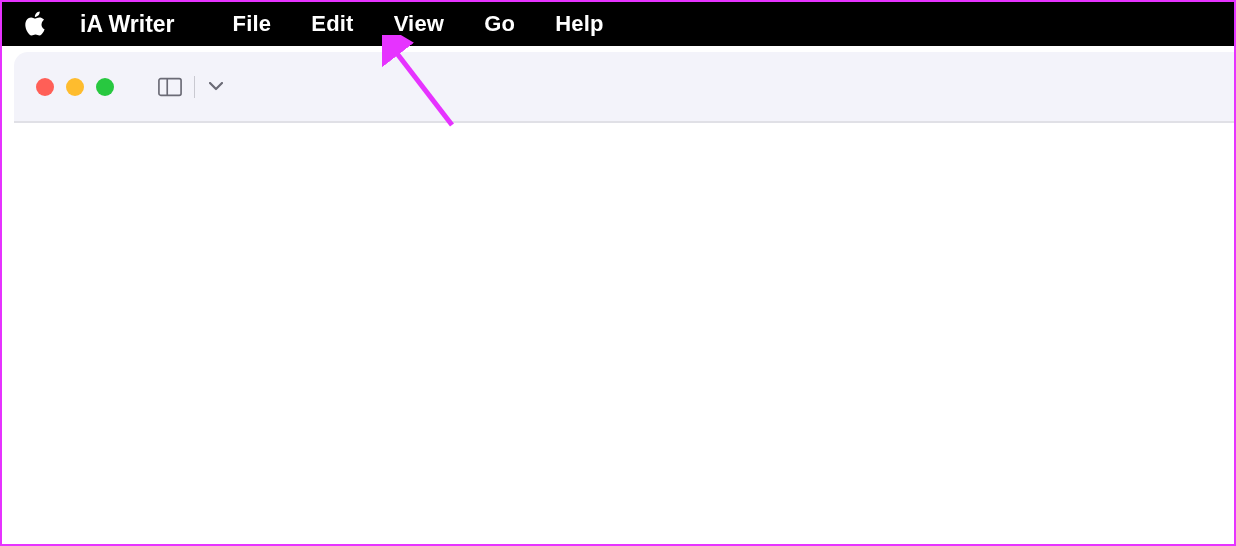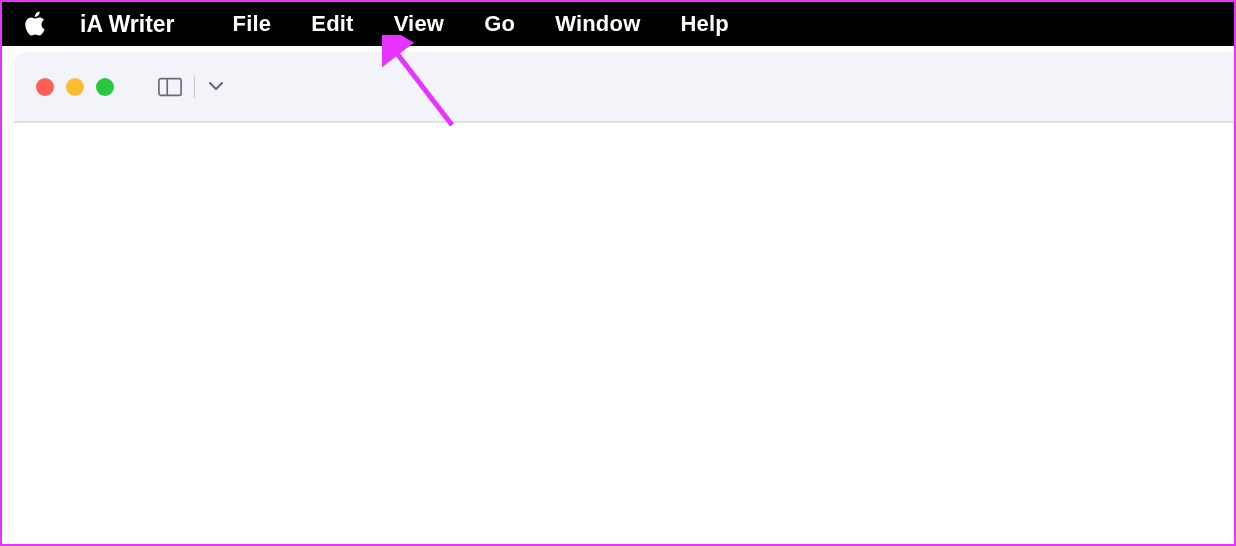--- a/index.html
+++ b/index.html
@@ -117,21 +117,20 @@
   <div class="apple-logo">
     <svg width="22" height="26" viewBox="0 0 22 26" fill="white">
       <path d="M18.5 13.5c0-3.1 2.5-4.6 2.6-4.7-1.4-2.1-3.6-2.4-4.4-2.4-1.9-.2-3.6 1.1-4.6 1.1-1 0-2.4-1.1-3.9-1.1-2 0-3.9 1.2-4.9 3-2.1 3.7-.5 9.1 1.5 12.1 1 1.5 2.2 3.1 3.8 3 1.5-.1 2.1-1 3.9-1 1.8 0 2.3 1 3.9 1 1.6 0 2.6-1.5 3.6-2.9 1.1-1.7 1.6-3.3 1.6-3.4-.1 0-3.1-1.2-3.1-4.7zM15.5 4.3c.8-1 1.4-2.4 1.2-3.8-1.2.1-2.6.8-3.5 1.8-.8.9-1.4 2.3-1.3 3.6 1.4.1 2.7-.7 3.6-1.6z"></path>
     </svg>
   </div>
   <div class="app-name">iA Writer</div>
   <div class="menu-item">File</div>
   <div class="menu-item">Edit</div>
   <div class="menu-item">View</div>
   <div class="menu-item">Go</div>
-  <div class="menu-item">Window</div>
   <div class="menu-item">Help</div>
 </div>
 
 <div class="window-chrome">
   <div class="traffic-lights">
     <div class="traffic-light tl-red"></div>
     <div class="traffic-light tl-yellow"></div>
     <div class="traffic-light tl-green"></div>
   </div>
   <div class="toolbar-group">

